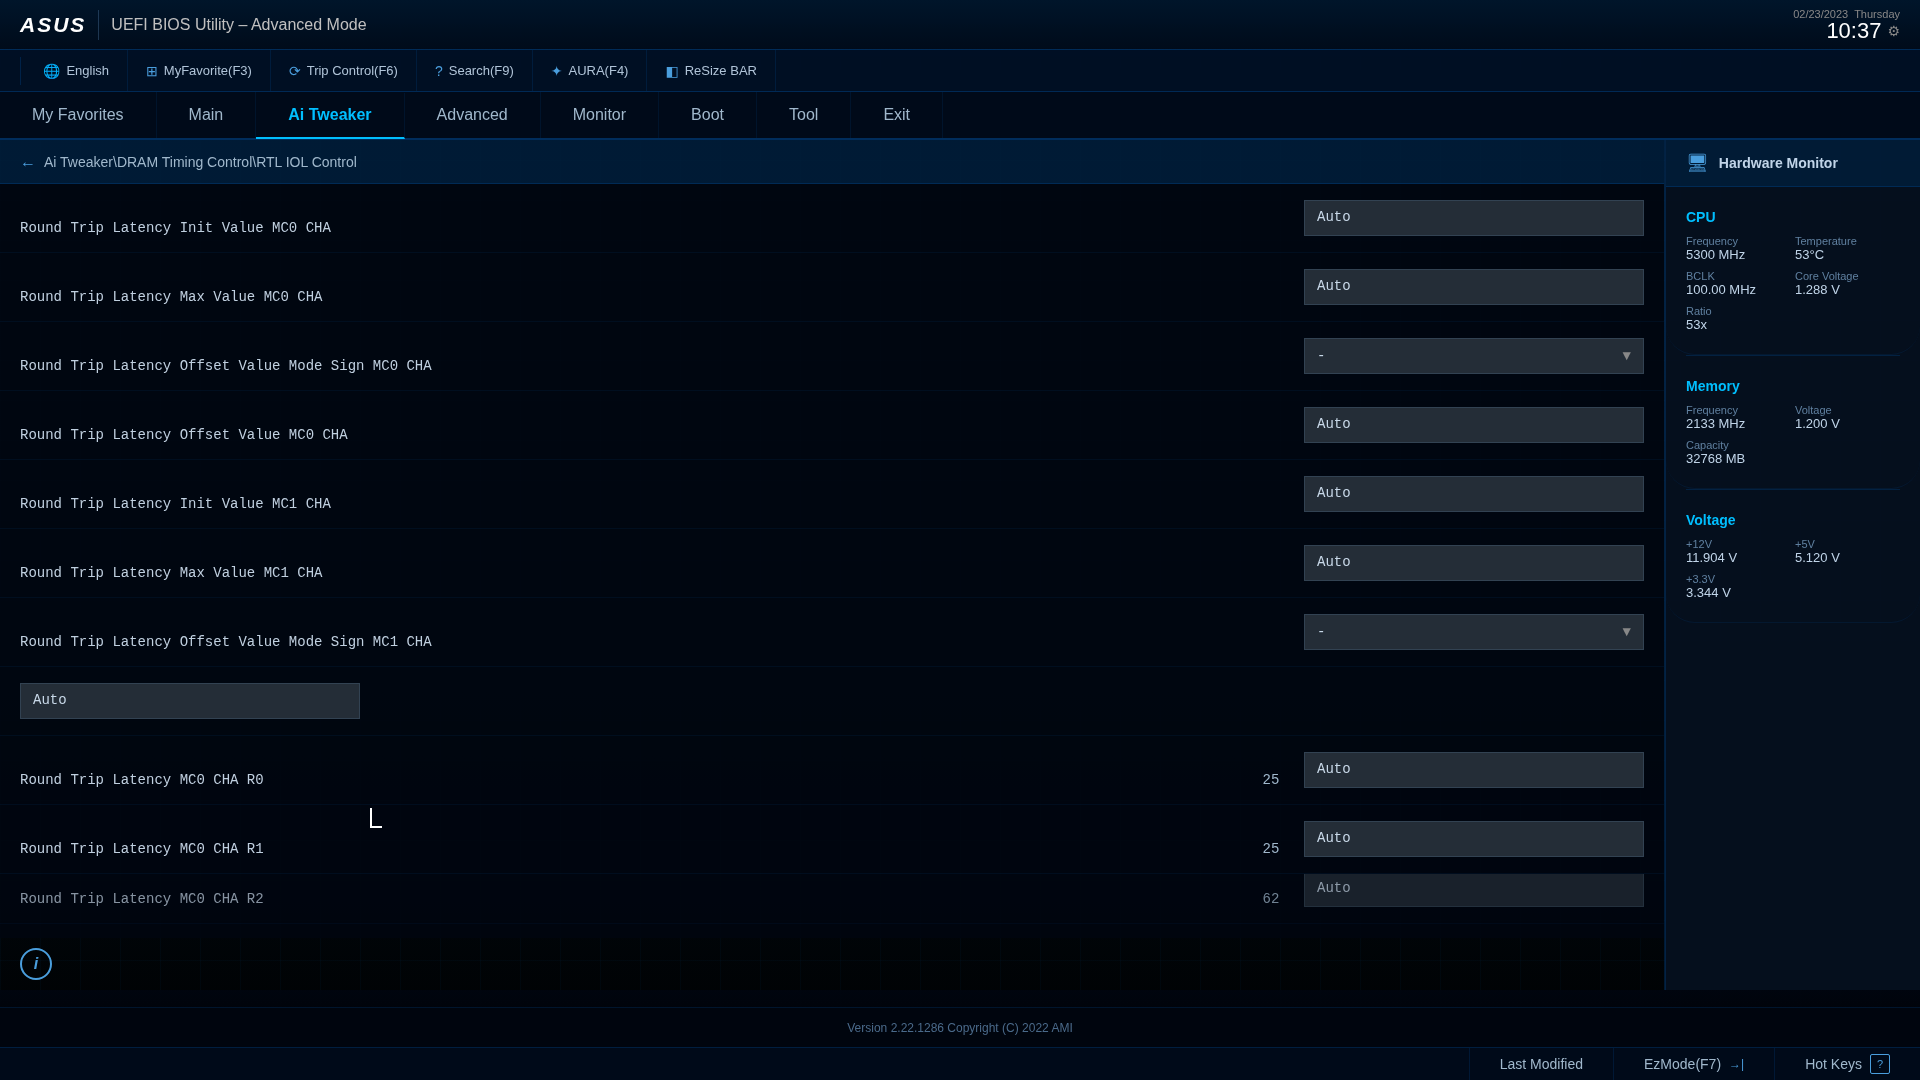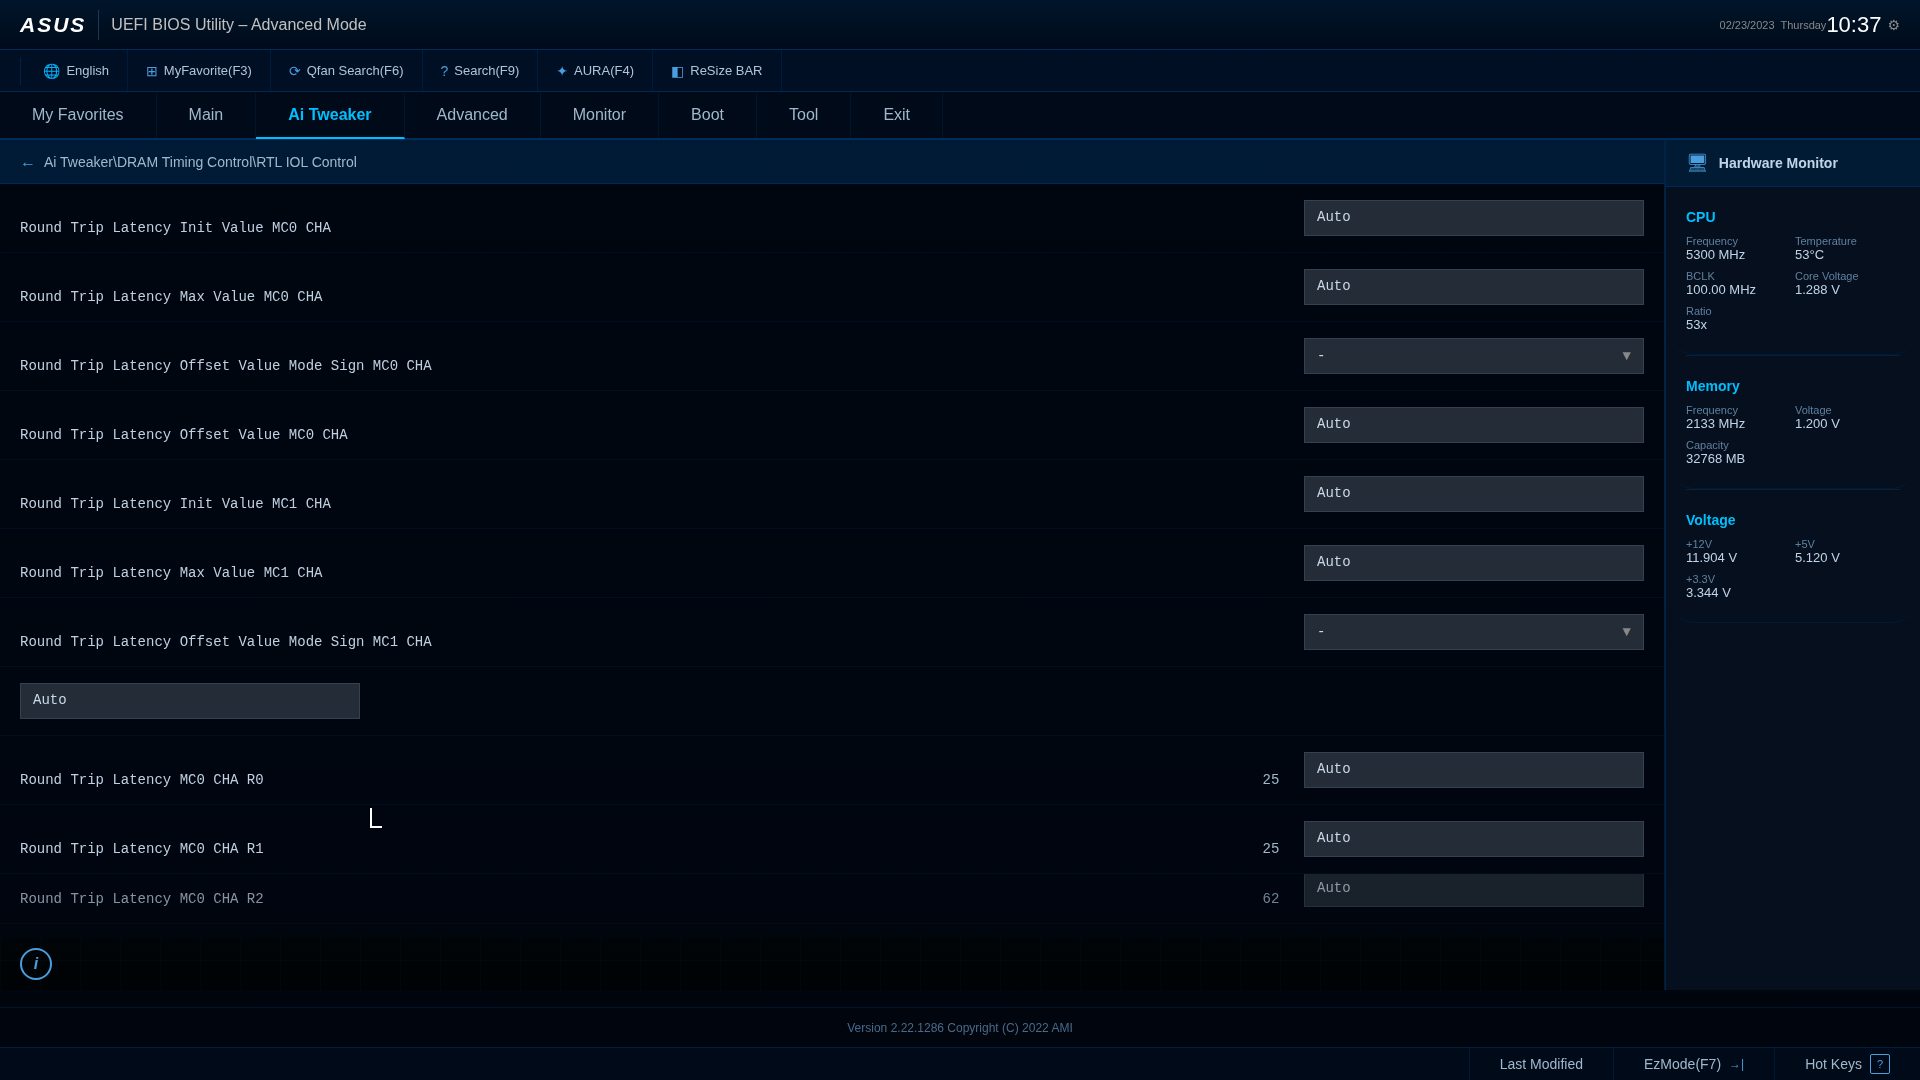--- a/index.html
+++ b/index.html
@@ -83,21 +83,22 @@
     }
 
     .header-divider {
       width: 1px;
       height: 30px;
       background: rgba(100,150,200,0.3);
     }
 
     .datetime-area {
       display: flex;
-      align-items: center;
+      flex-direction: column;
+      align-items: flex-end;
     }
 
     .date-text {
       color: #888;
       font-size: 11px;
     }
 
     .time-text {
       color: #fff;
       font-size: 22px;
@@ -470,21 +471,21 @@
     <div class="toolbar-item">
       <span class="toolbar-icon">🌐</span>
       <span>English</span>
     </div>
     <div class="toolbar-item">
       <span class="toolbar-icon">⊞</span>
       <span>MyFavorite(F3)</span>
     </div>
     <div class="toolbar-item">
       <span class="toolbar-icon">⟳</span>
-      <span>Qfan Search(F6)</span>
+      <span>Trip Control(F6)</span>
     </div>
     <div class="toolbar-item">
       <span class="toolbar-icon">?</span>
       <span>Search(F9)</span>
     </div>
     <div class="toolbar-item">
       <span class="toolbar-icon">✦</span>
       <span>AURA(F4)</span>
     </div>
     <div class="toolbar-item">

